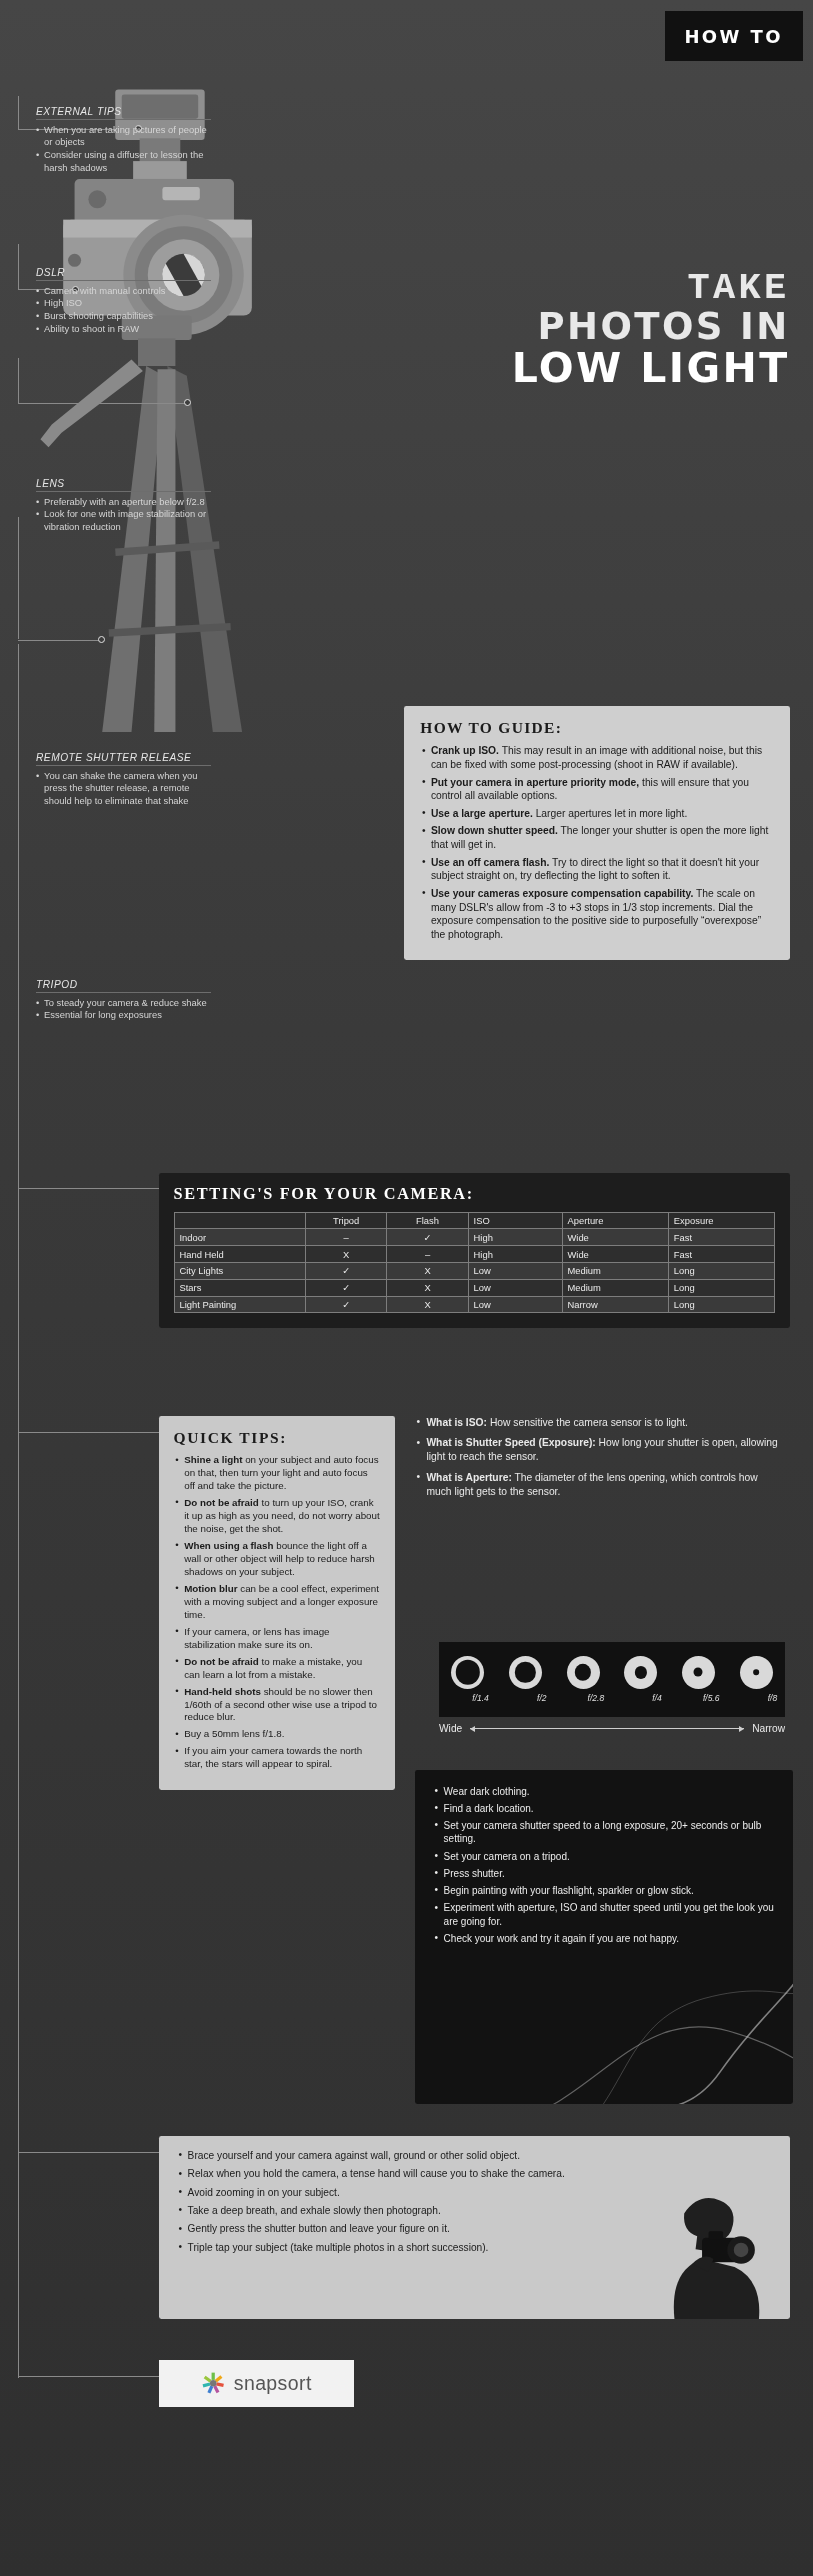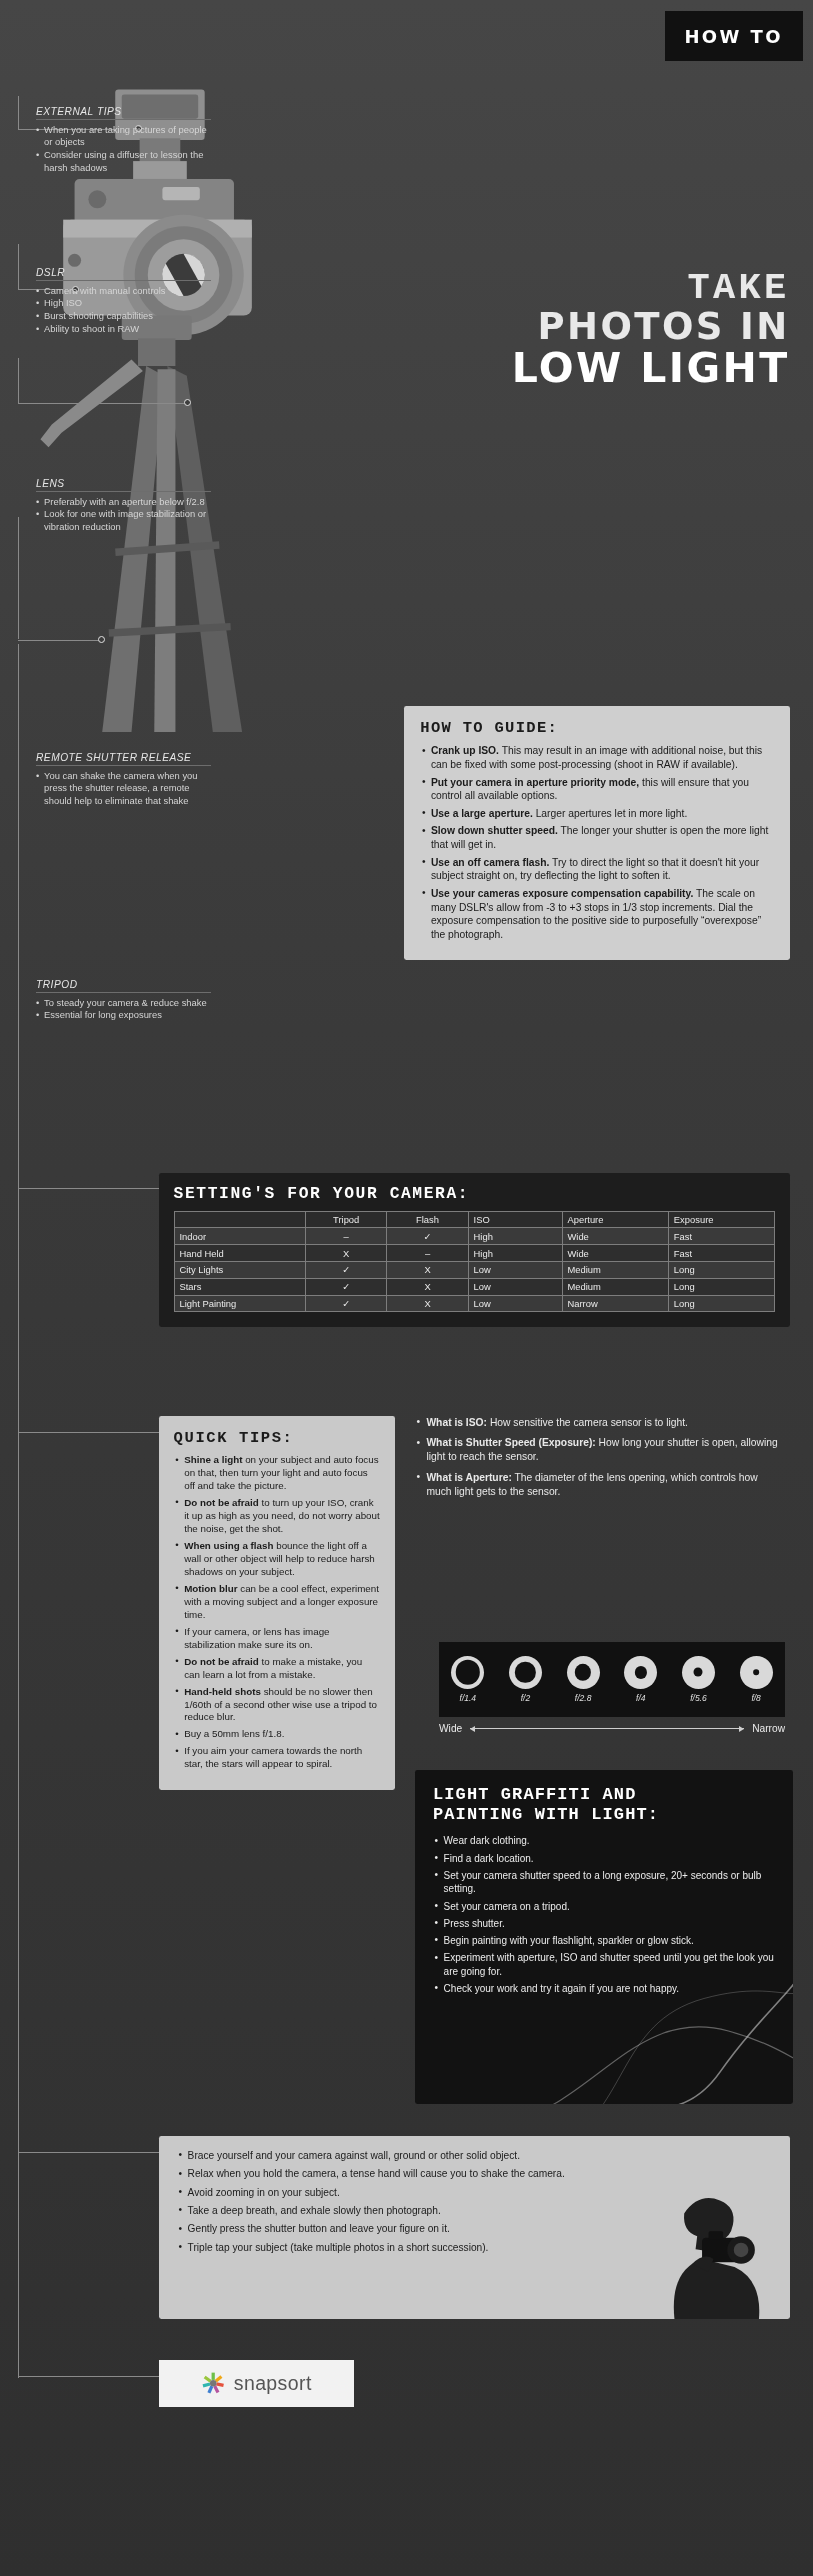--- a/index.html
+++ b/index.html
@@ -91,21 +91,21 @@
 
   
   .panel {
     position: absolute;
     border-radius: 2.4px;
   }
   .panel h3 {
     font-size: 15.5px;
     letter-spacing: 1.3px;
     font-weight: bold;
-    font-family: Liberation Mono, monospace;
+    font-family: Liberation Serif, serif;
     margin-bottom: 7.3px;
   }
   .panel ul { list-style: none; }
   .panel li {
     position: relative;
     padding-left: 10.6px;
     margin-bottom: 4.1px;
     line-height: 1.32;
   }
   .panel li:before {
@@ -156,21 +156,21 @@
   #defs { position: absolute; left: 415px; top: 1416px; width: 370px; color: #e9e9e9; }
   #defs ul { list-style: none; }
   #defs li { position: relative; padding-left: 11.4px; margin-bottom: 6.5px; font-size: 10.3px; line-height: 1.35;}
   #defs li:before { content: "\2022"; position: absolute; left: 1.6px; top: -0.8px; }
 
   
   #aperture-strip {
     position: absolute; left: 439px; top: 1642px; width: 346px; height: 75px;
     background: #111; display: flex; align-items: center; justify-content: space-around;
   }
-  .ap { width: 42px; text-align: center; color: #e0e0e0; }
+  .ap { width: 42px; text-align: right; color: #e0e0e0; }
   .ap .blade {
     width: 33px; height: 33px; margin: 0 auto 4.1px auto;
     border-radius: 50%; background: #d9d9d9; position: relative; overflow: hidden;
   }
   .ap .hole {
     position: absolute; left: 50%; top: 50%; transform: translate(-50%,-50%);
     background: #111; border-radius: 50%;
   }
   .ap .lbl { font-size: 8.5px; font-style: italic; }
   #aperture-scale {
@@ -462,24 +462,20 @@
       <div class="lbl">f/8</div>
     </div>
   </div>
   <div id="aperture-scale">
     <span>Wide</span>
     <span class="arrowline"></span>
     <span>Narrow</span>
   </div>
 
   <div class="panel" id="graffiti-panel">
-    <h3>
-      <span>LIGHT GRAFFITI AND</span><br>
-      <span>PAINTING WITH LIGHT:</span>
-    </h3>
     <ul>
       <li>Wear dark clothing.</li>
       <li>Find a dark location.</li>
       <li>Set your camera shutter speed to a long exposure, 20+ seconds or bulb setting.</li>
       <li>Set your camera on a tripod.</li>
       <li>Press shutter.</li>
       <li>Begin painting with your flashlight, sparkler or glow stick.</li>
       <li>Experiment with aperture, ISO and shutter speed until you get the look you are going for.</li>
       <li>Check your work and try it again if you are not happy.</li>
     </ul>

